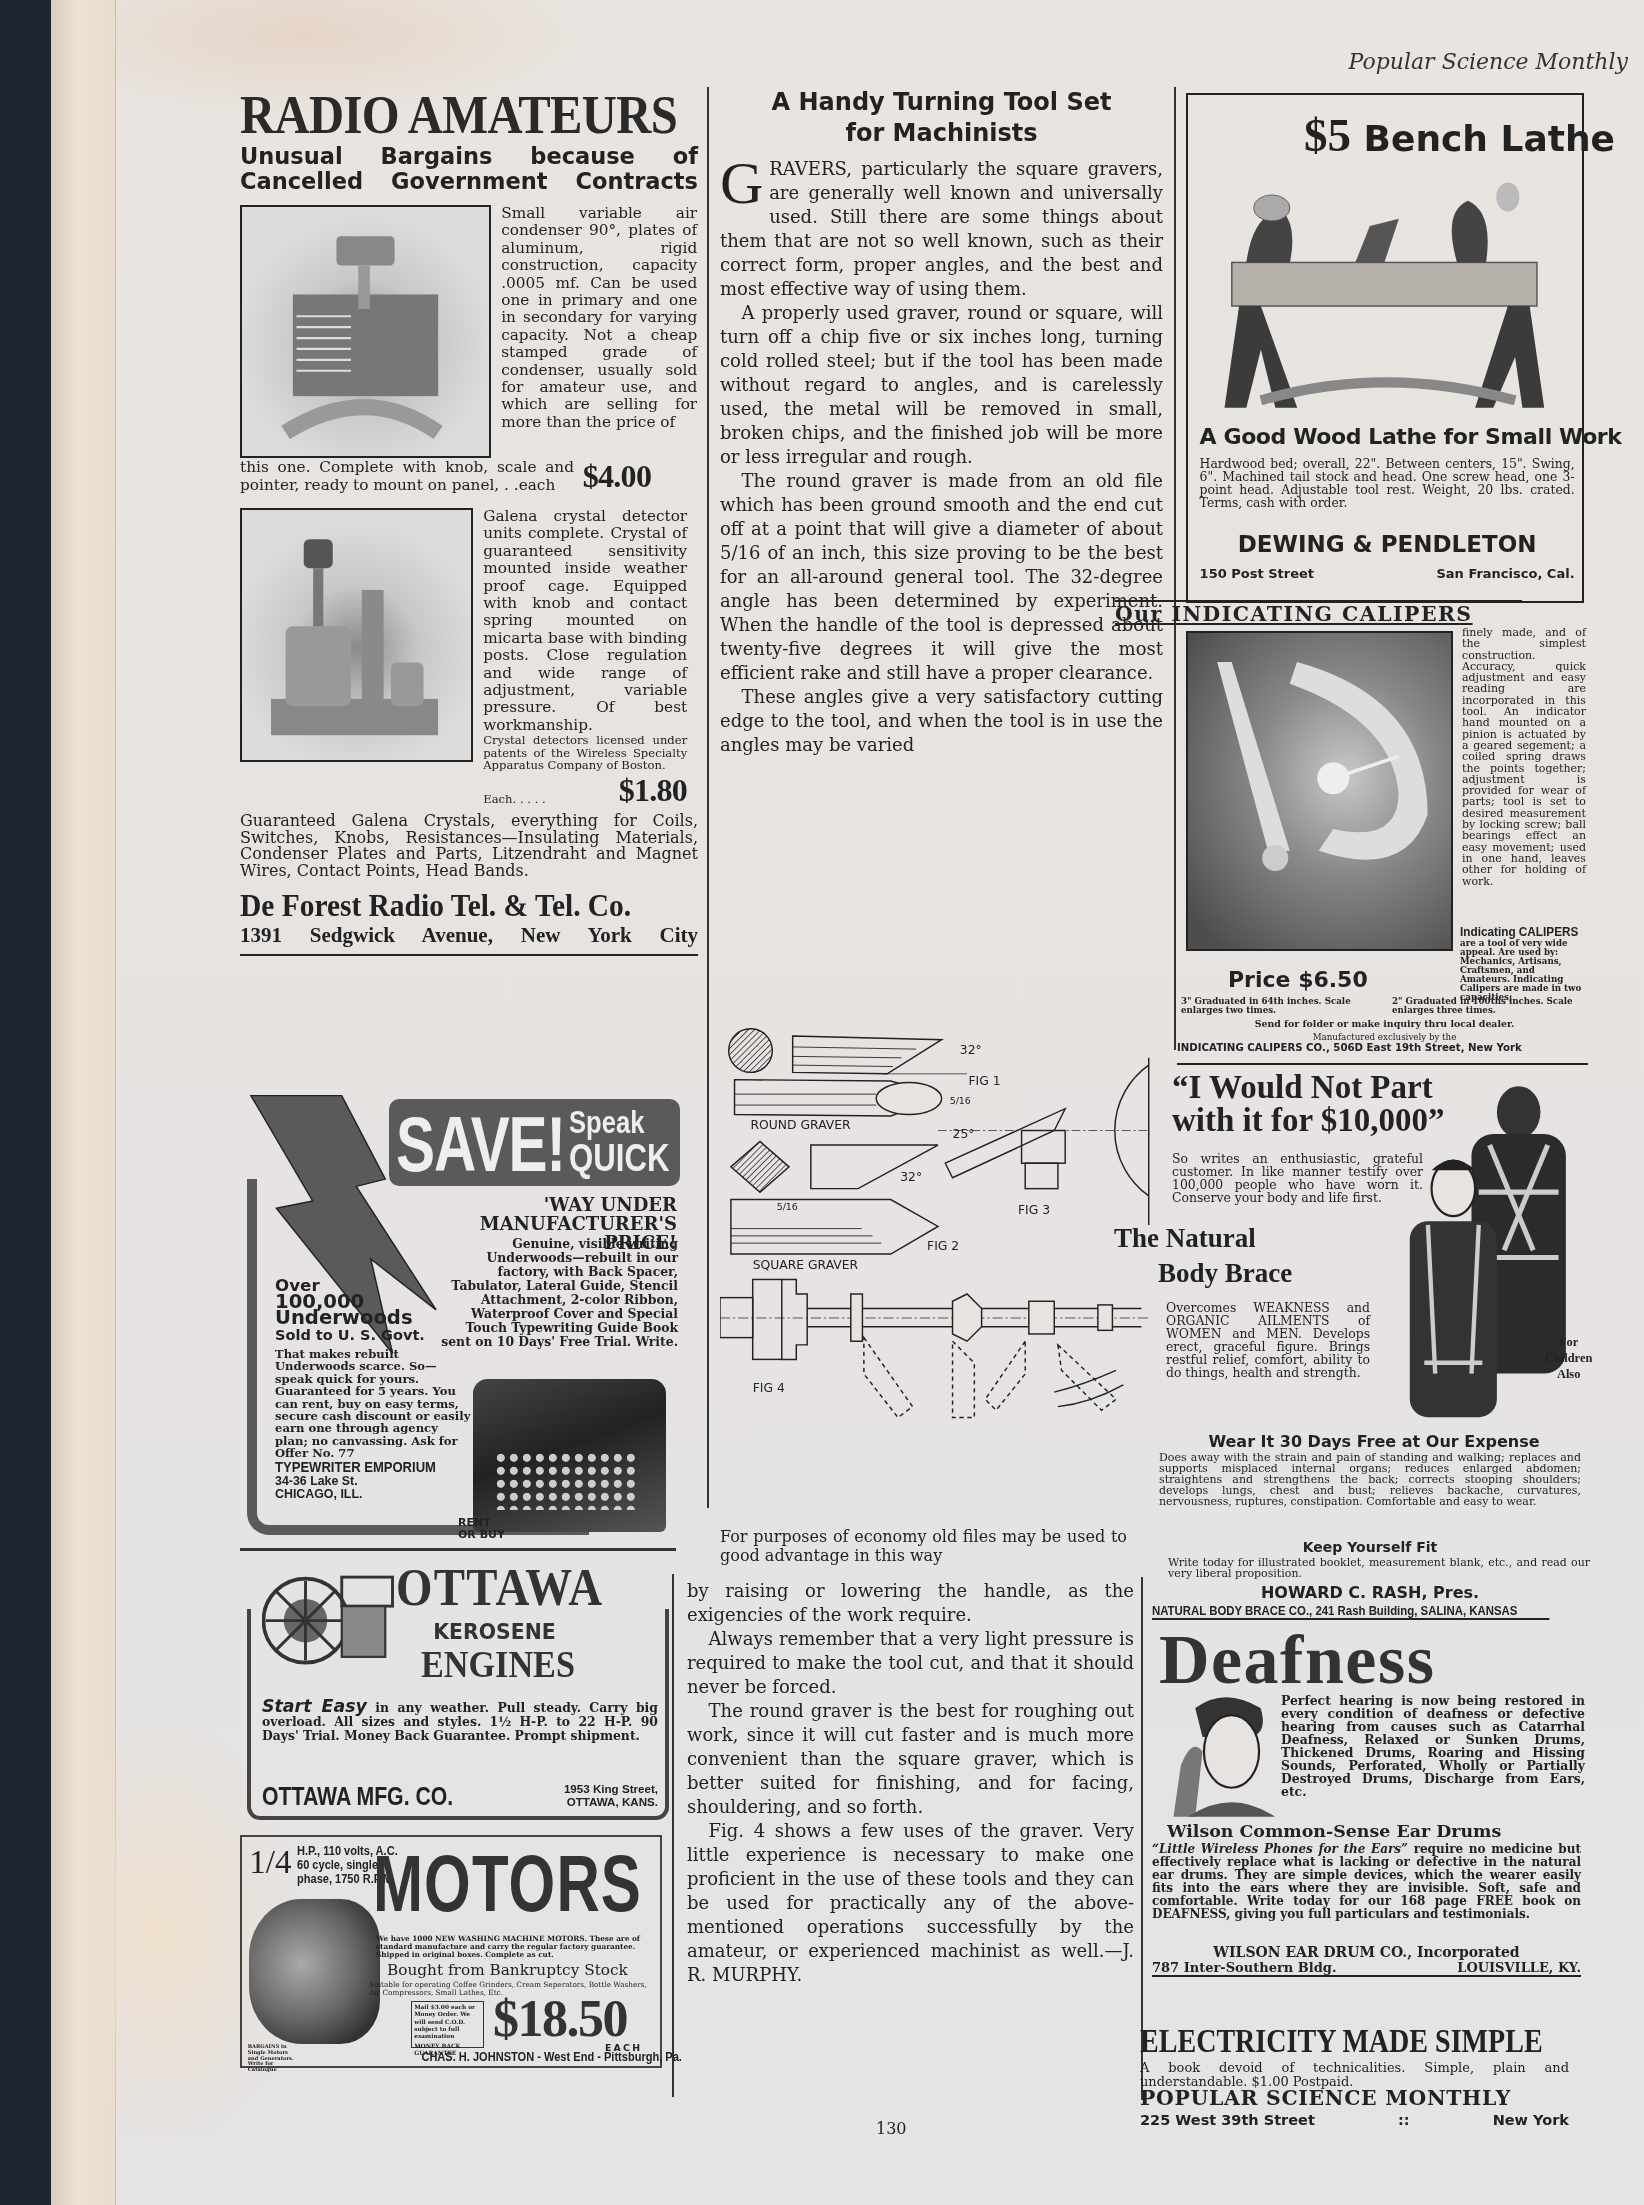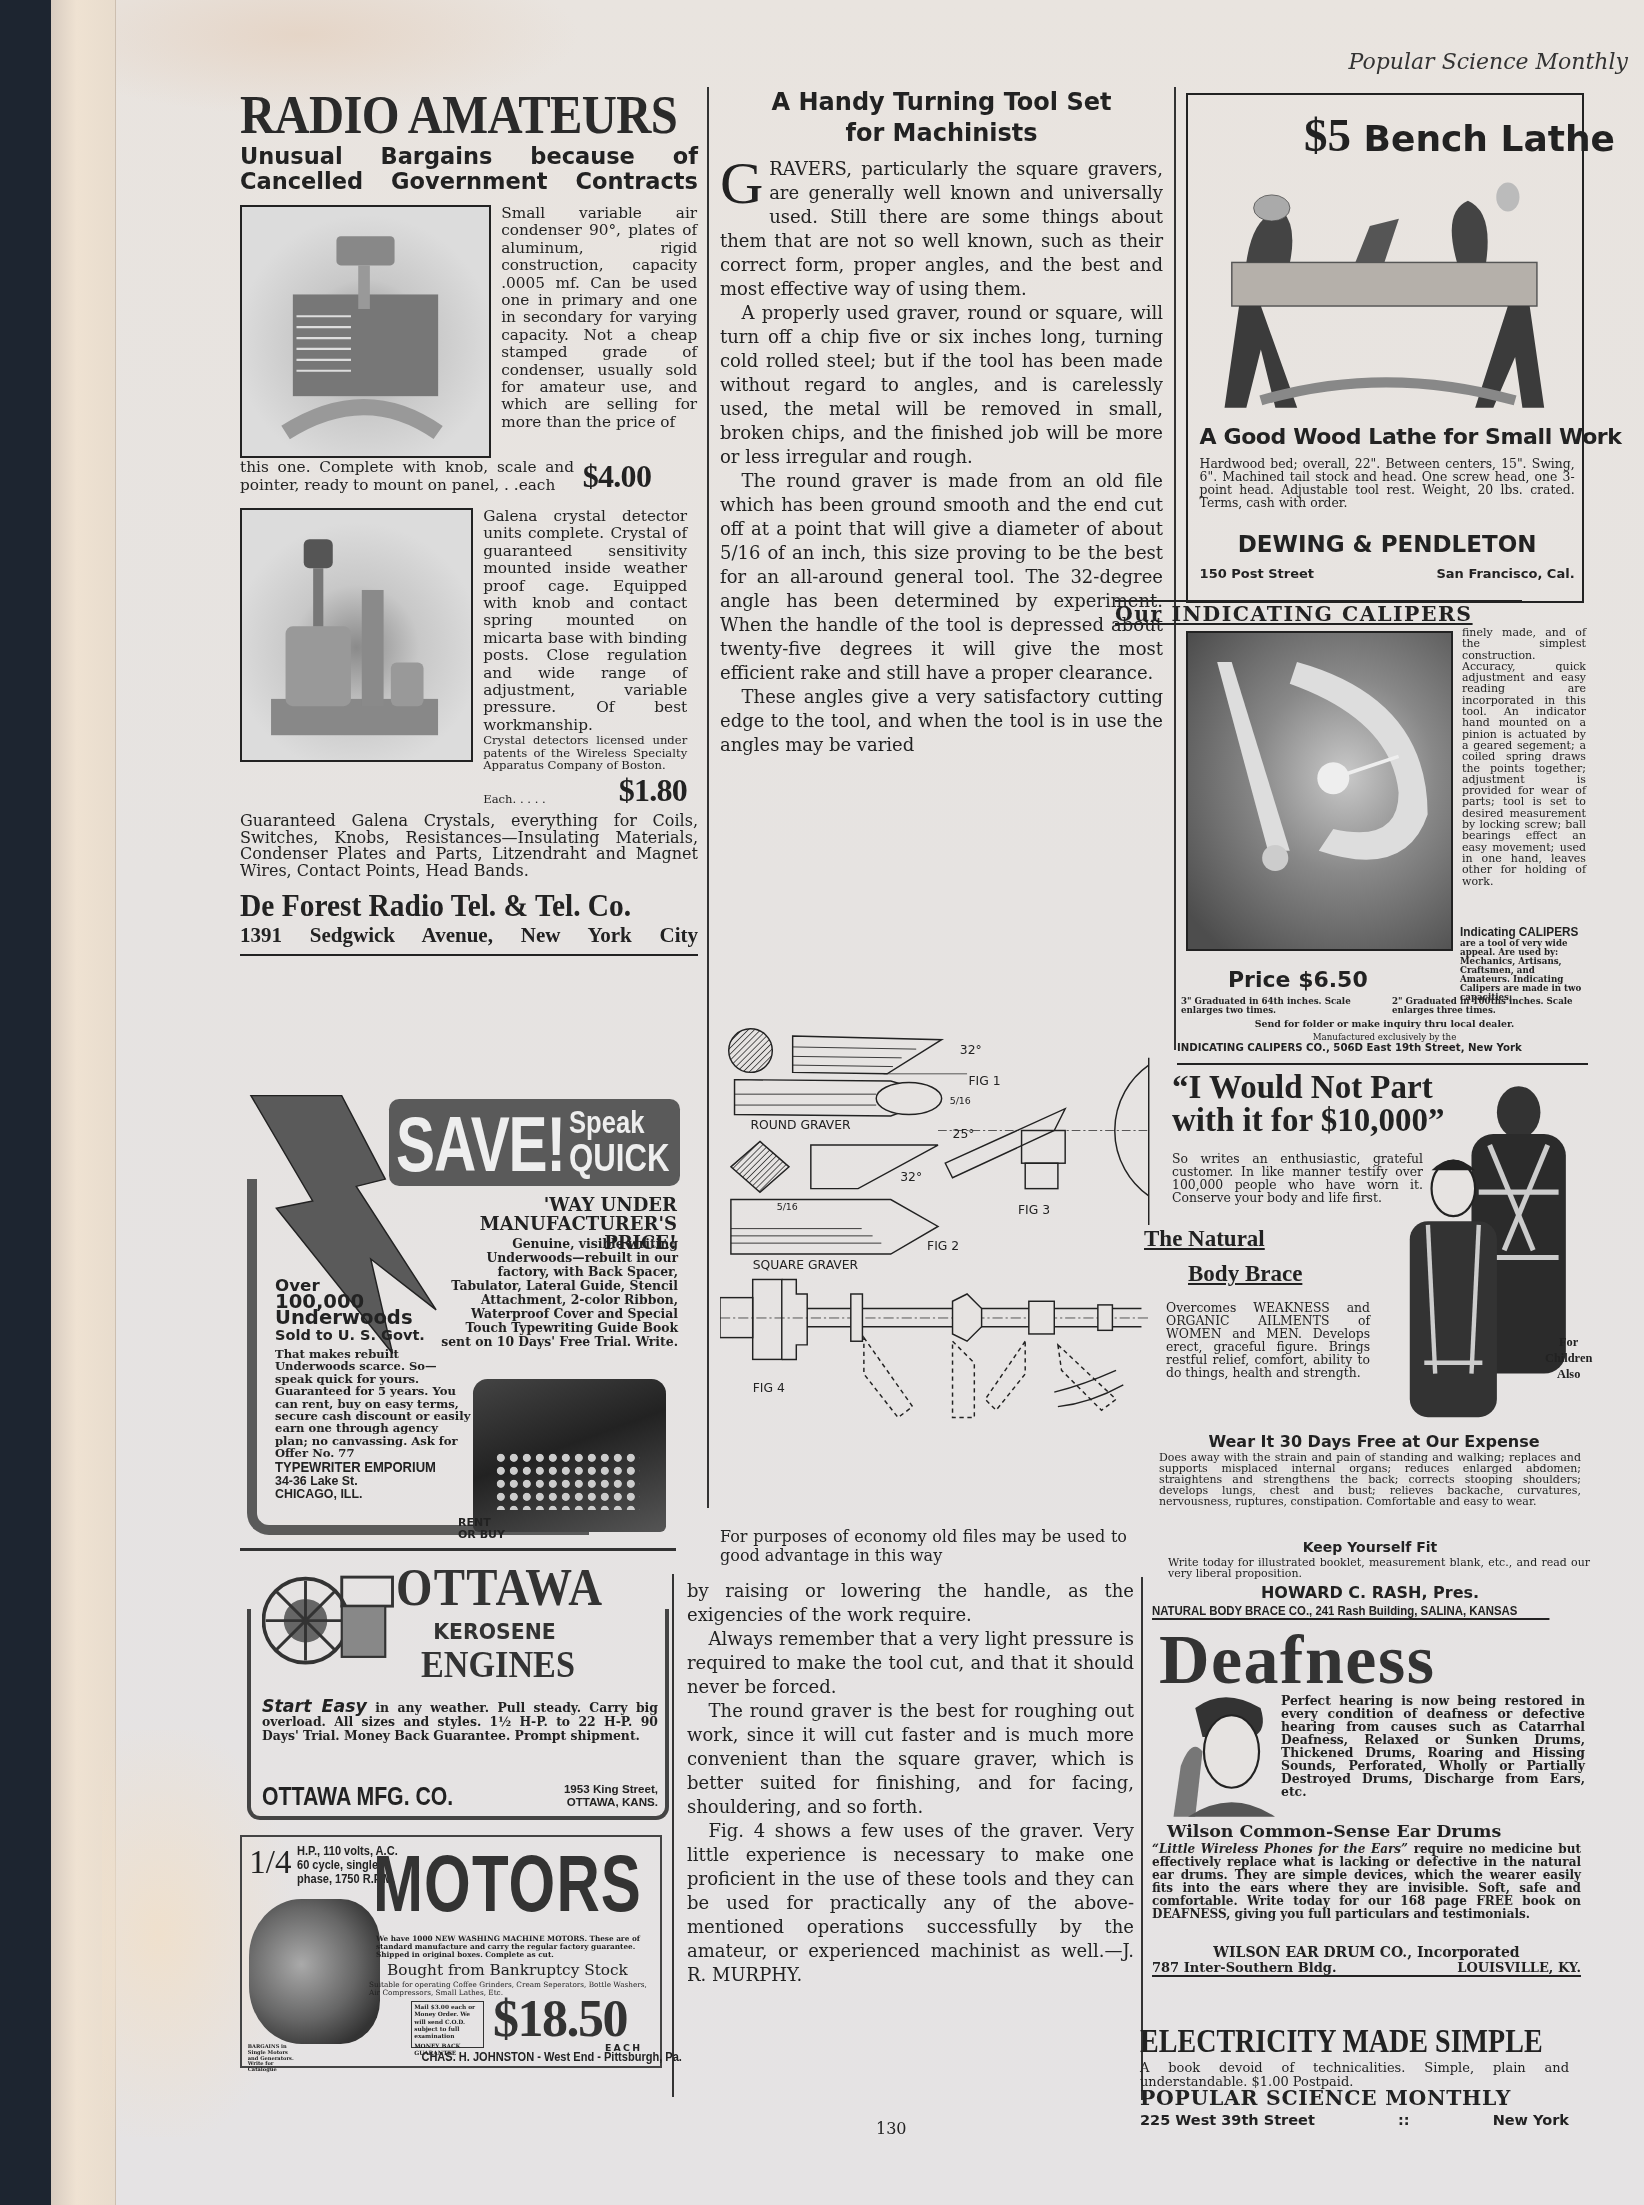--- a/index.html
+++ b/index.html
@@ -142,21 +142,21 @@
   .cal-price { position: absolute; left: 1228px; top: 967px; font-family: "DejaVu Sans", sans-serif; font-weight: bold; font-size: 22px; }
   .cal-grad { position: absolute; left: 1181px; top: 997px; width: 414px; font-size: 8.7px; line-height: 8.7px; font-weight: bold; }
   .cal-grad .l { position: absolute; left: 0; top: 0; width: 174px; }
   .cal-grad .r { position: absolute; left: 211px; top: 0; width: 196px; }
   .cal-send { position: absolute; left: 1181px; top: 1018px; width: 407px; text-align: center; font-size: 9.4px; font-weight: bold; }
   .cal-mfg { position: absolute; left: 1181px; top: 1032px; width: 407px; text-align: center; font-size: 8.7px; }
   .cal-co { position: absolute; left: 1177px; top: 1042px; width: 411px; font-family: "DejaVu Sans", sans-serif; font-weight: bold; font-size: 10.2px; white-space: nowrap; border-bottom: 2.2px solid #222; padding-bottom: 10px; }
 
   .brace-quote { position: absolute; left: 1172px; top: 1071px; width: 305px; font-family: "Liberation Serif", serif; font-weight: bold; font-size: 33px; line-height: 33px; }
   .brace-intro { position: absolute; left: 1172px; top: 1152px; width: 251px; font-size: 12.4px; line-height: 13px; text-align: justify; }
-  .brace-title { position: absolute; left: 1144px; top: 1221px; font-family: "Liberation Serif", serif; font-weight: bold; font-size: 23px; line-height: 35px; text-decoration: underline; }
+  .brace-title { position: absolute; left: 1114px; top: 1221px; font-family: "Liberation Serif", serif; font-weight: bold; font-size: 27px; line-height: 35px; }
   .brace-title .l2 { padding-left: 44px; display: block; }
   .brace-desc { position: absolute; left: 1166px; top: 1301px; width: 204px; font-size: 12.4px; line-height: 13px; text-align: justify; }
   .brace-img { position: absolute; left: 1388px; top: 1083px; width: 196px; height: 338px; }
   .brace-children { position: absolute; left: 1545px; top: 1334px; font-family: "Liberation Serif", serif; font-weight: bold; font-size: 12.4px; line-height: 16px; text-align: center; }
   .brace-wear { position: absolute; left: 1163px; top: 1432px; width: 422px; text-align: center; font-family: "DejaVu Sans", sans-serif; font-weight: bold; font-size: 16px; }
   .brace-wear-desc { position: absolute; left: 1159px; top: 1452px; width: 422px; font-size: 11px; line-height: 11px; text-align: justify; }
   .brace-fit { position: absolute; left: 1159px; top: 1539px; width: 422px; text-align: center; font-family: "DejaVu Sans", sans-serif; font-weight: bold; font-size: 14px; }
   .brace-fit-desc { position: absolute; left: 1159px; top: 1557px; width: 422px; font-size: 11px; line-height: 11px; text-align: justify; margin-left: 9px; }
   .brace-pres { position: absolute; left: 1159px; top: 1583px; width: 422px; text-align: center; font-family: "DejaVu Sans", sans-serif; font-weight: bold; font-size: 16px; }
   .brace-co { position: absolute; left: 1152px; top: 1604px; width: 432px; font-family: "Liberation Sans", sans-serif; font-weight: bold; font-size: 12.4px; white-space: nowrap; transform: scaleX(0.92); transform-origin: left; border-bottom: 2.2px solid #222; }

